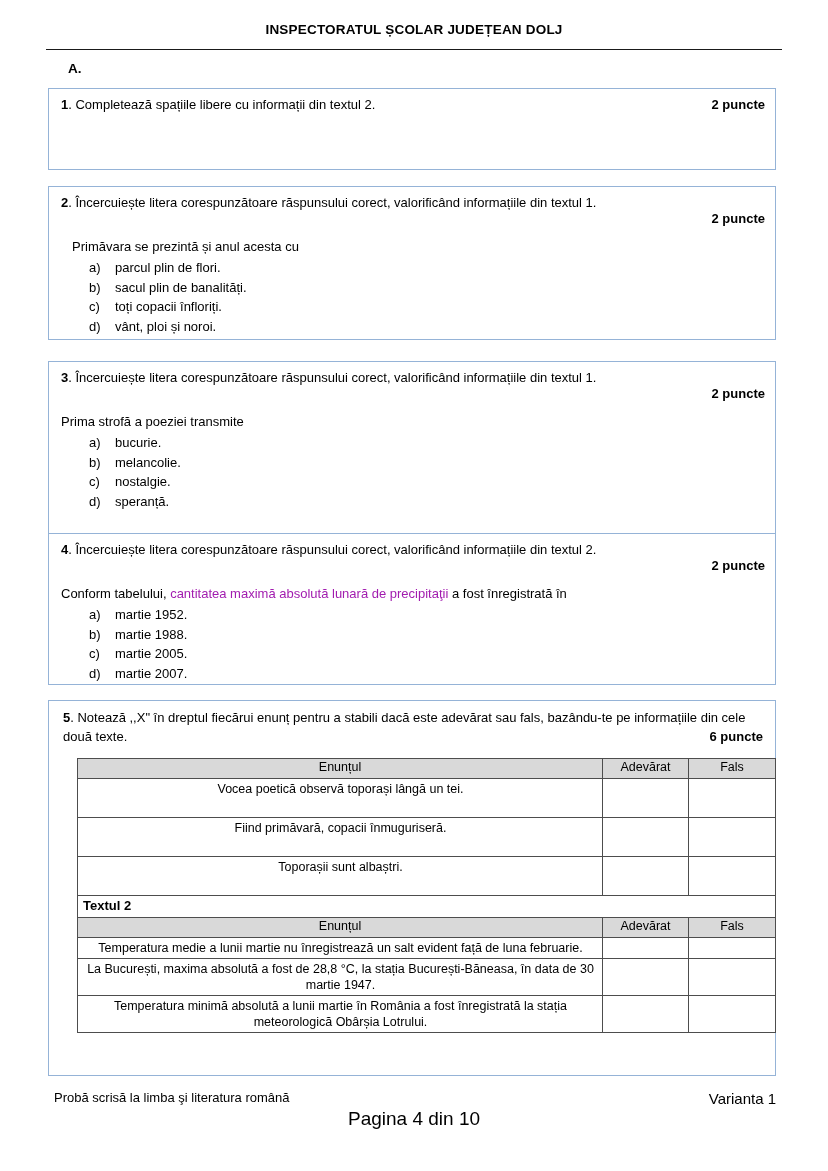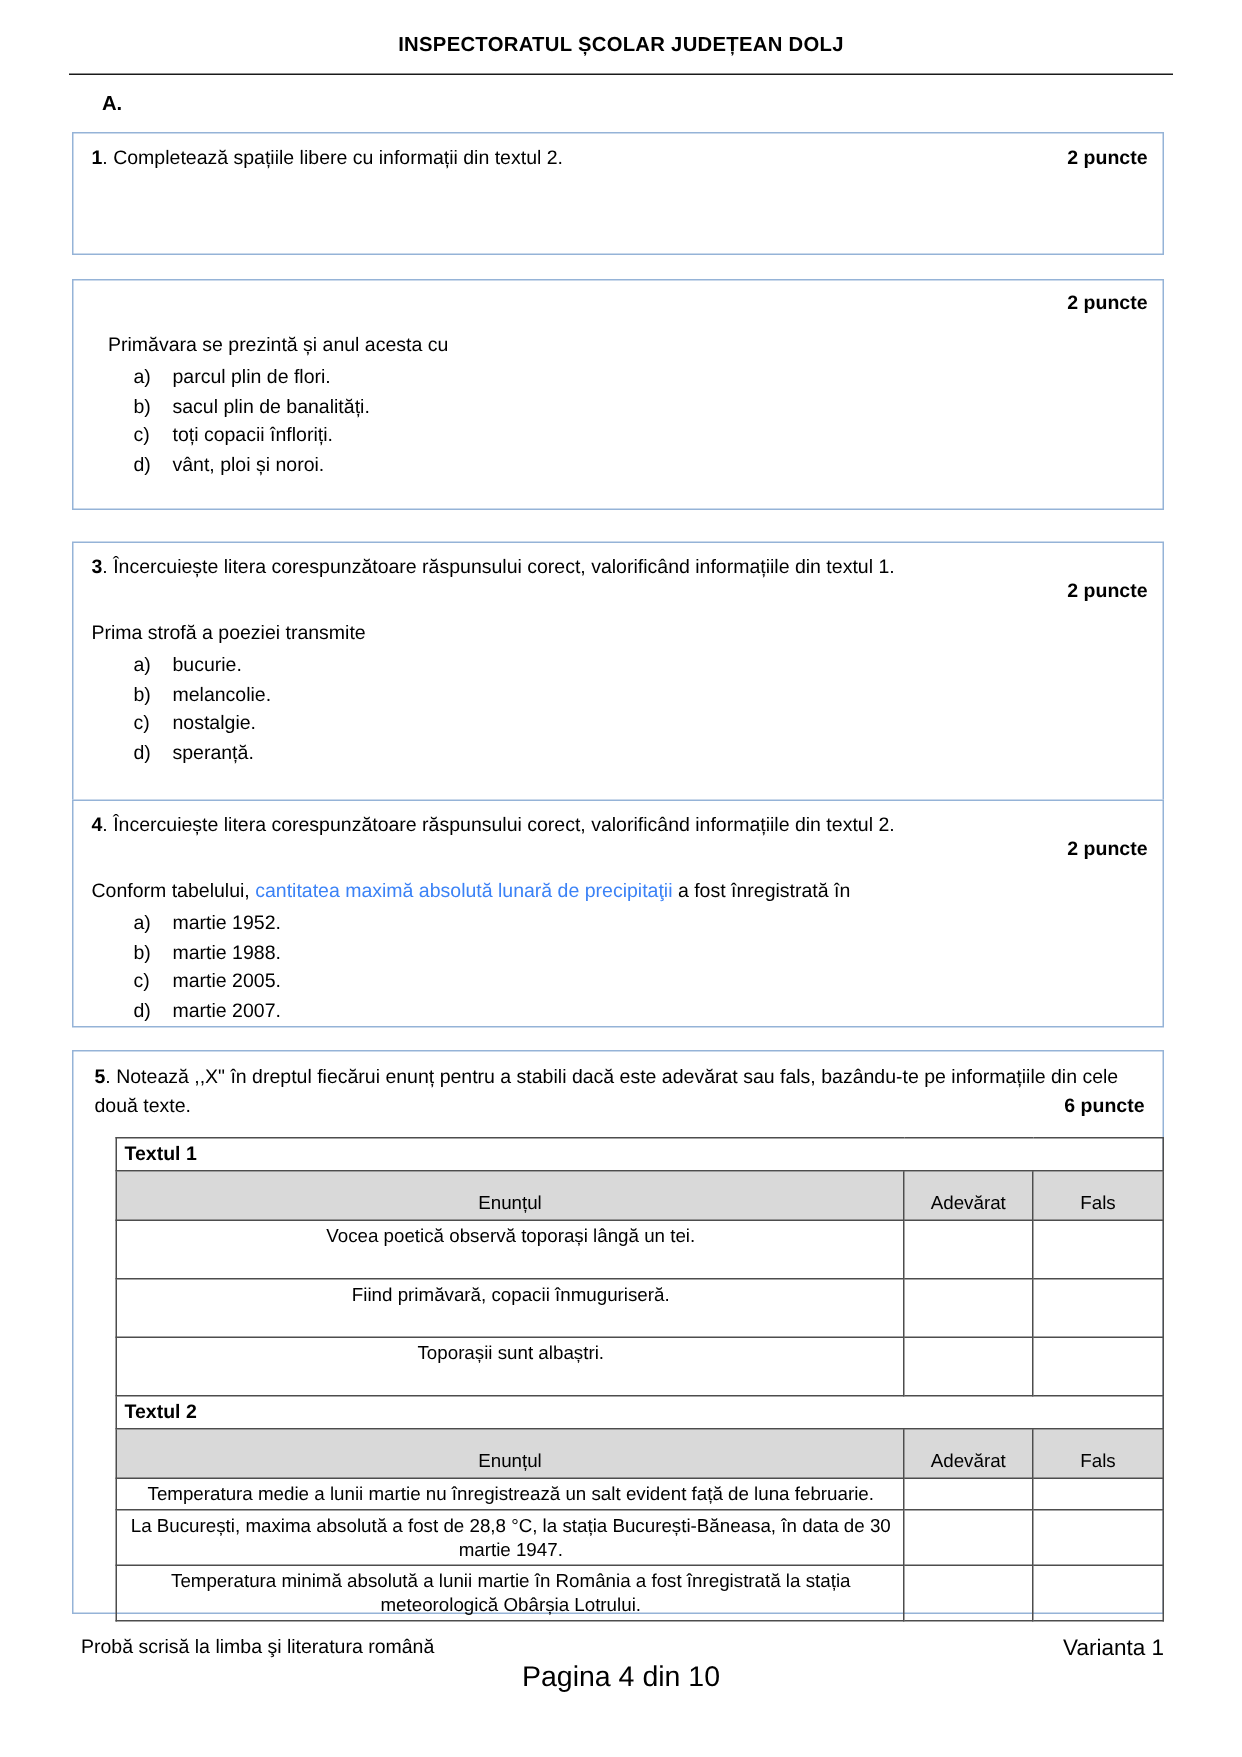--- a/index.html
+++ b/index.html
@@ -82,21 +82,21 @@
     font-weight: bold;
     margin-top: -1px;
   }
   .stem {
     font-size: 13px;
     line-height: 18px;
     margin-top: 11px;
     padding-left: 11px;
   }
   .stem.no-indent { padding-left: 0; }
-  .gray-text { color: #3b82f6; }
+  .gray-text { color: #a21caf; }
 
   .fill-para {
     font-size: 13px;
     line-height: 18px;
     margin-top: 13px;
     padding-left: 11px;
     padding-right: 4px;
   }
 
   ul.choices {
@@ -148,21 +148,21 @@
 
   tr.text-title td {
     font-weight: bold;
     font-size: 13px;
     padding: 2px 5px 3px 5px;
     border-bottom: 1px solid #4d4d4d;
   }
   tr.colhead td {
     background: #d9d9d9;
     text-align: center;
-    padding: 13px 4px 3px 4px;
+    padding: 0 4px 3px 4px;
     font-size: 12.5px;
   }
   tr.item td { height: 20px; }
   tr.item td.stmt { text-align: center; margin-left: 48px; }
   tr.item.tall td { height: 34px; }
   tr.item.two td { height: 16px; }
 
   
   .footer-left {
     position: absolute;
@@ -198,20 +198,23 @@
     <div class="qbox-inner">
       <div class="q-prompt-row">
         <span class="points">2 puncte</span>
         <span class="qnum">1</span><span>. Completează spațiile libere cu informații din textul 2.</span>
       </div>
     </div>
   </div>
 
   <div class="qbox" style="top:186px; height:154px;">
     <div class="qbox-inner">
+      <div class="q-prompt-row">
+        <span class="qnum">2</span><span>. Încercuiește litera corespunzătoare răspunsului corect, valorificând informațiile din textul 1.</span>
+      </div>
       <div class="points-row">2 puncte</div>
       <div class="stem">Primăvara se prezintă și anul acesta cu</div>
       <ul class="choices">
         <li><span class="lbl">a)</span><span>parcul plin de flori.</span></li>
         <li><span class="lbl">b)</span><span>sacul plin de banalități.</span></li>
         <li><span class="lbl">c)</span><span>toți copacii înfloriți.</span></li>
         <li><span class="lbl">d)</span><span>vânt, ploi și noroi.</span></li>
       </ul>
     </div>
   </div>
@@ -254,23 +257,20 @@
         <span class="qnum">5</span><span>. Notează ,,X" în dreptul fiecărui enunț pentru a stabili dacă este adevărat sau fals, bazându-te pe informațiile din cele două texte.</span><span class="q5-points">6 puncte</span>
       </div>
 
       <table class="tf">
         <colgroup>
           <col class="col-enunt">
             <col class="col-adev">
             <col class="col-fals">
         </colgroup>
         <tbody>
-          <tr class="text-title">
-            <td colspan="3">Textul 1</td>
-          </tr>
           <tr class="colhead">
             <td>Enunțul</td>
             <td>Adevărat</td>
             <td>Fals</td>
           </tr>
           <tr class="item tall">
             <td class="stmt">Vocea poetică observă toporași lângă un tei.</td>
             <td></td>
             <td></td>
           </tr>

